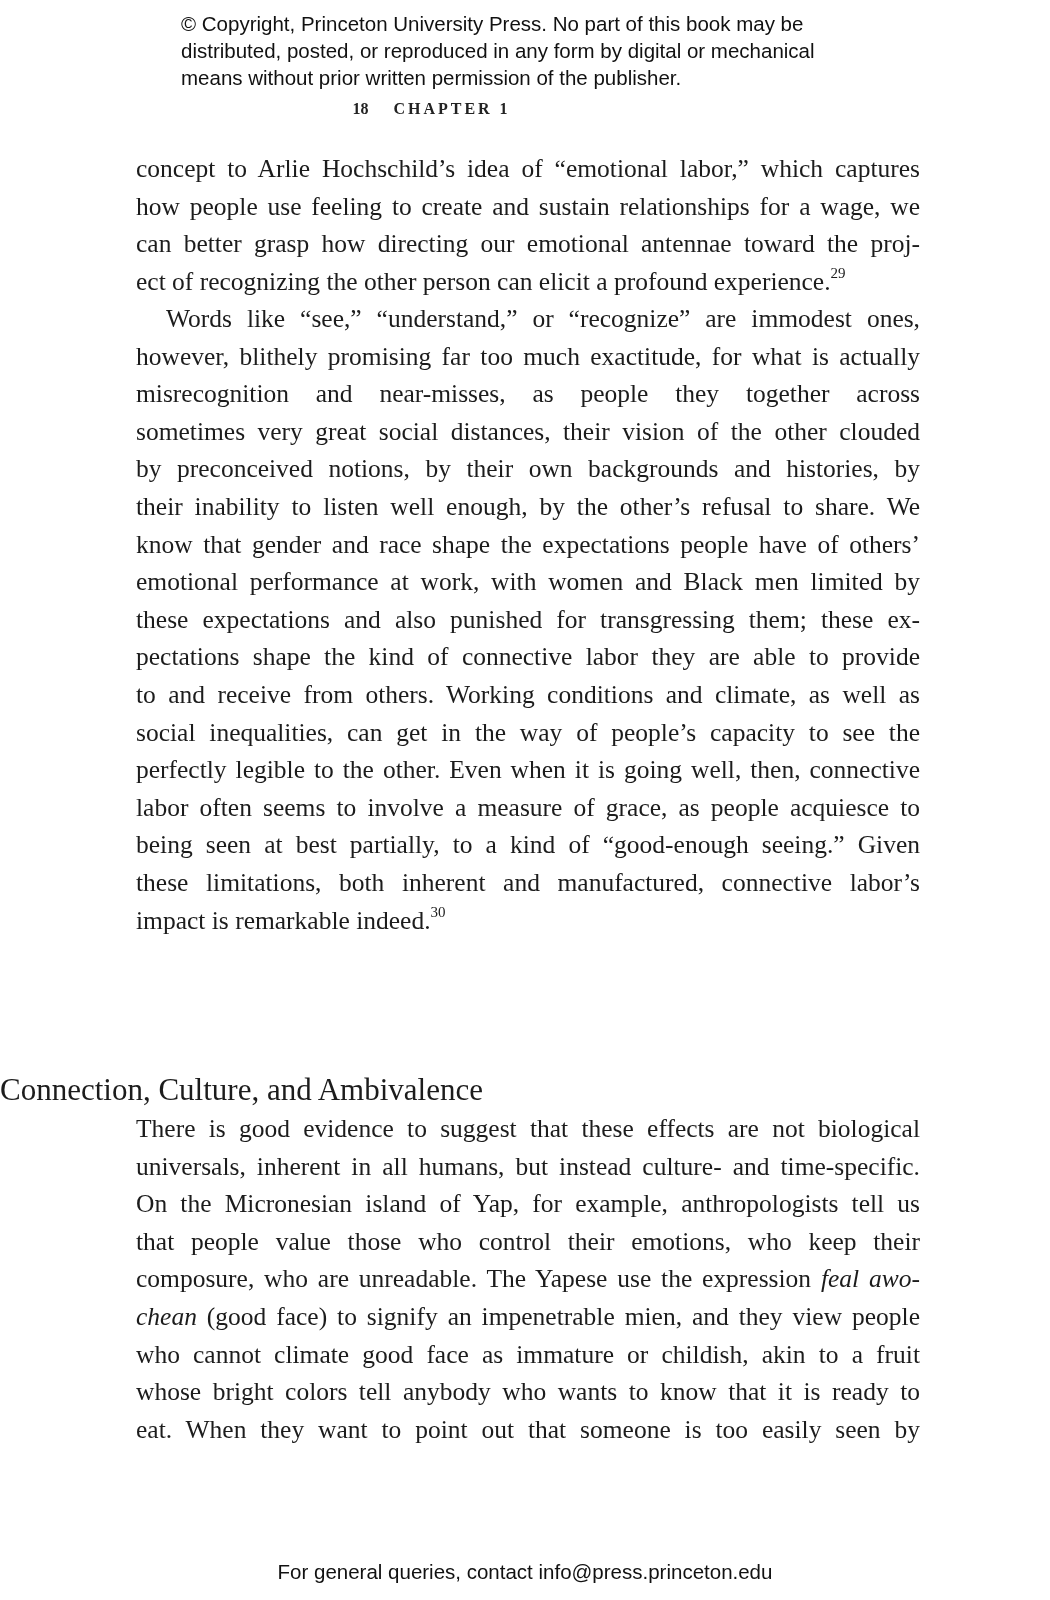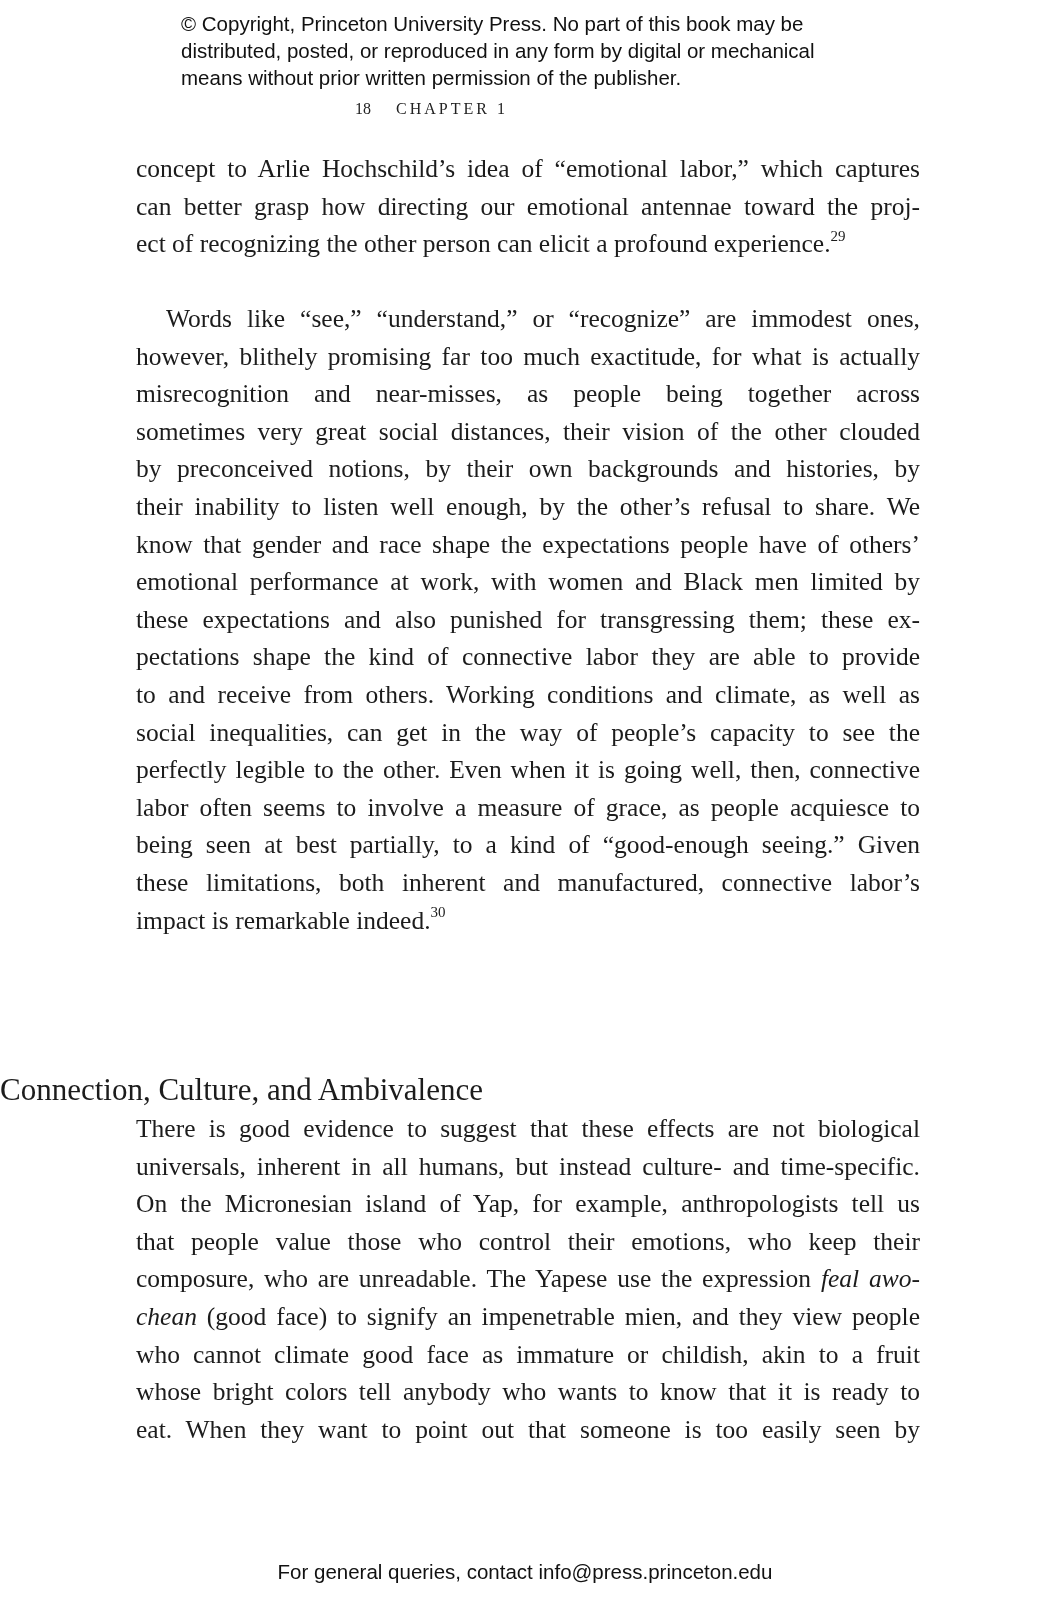--- a/index.html
+++ b/index.html
@@ -3,21 +3,21 @@
 <meta charset="utf-8">
 <style>
   html, body { margin: 0; padding: 0; background: #ffffff; }
   body { width: 1050px; height: 1600px; position: relative; overflow: hidden; color: #1a1a1a; }
   .copyright {
     position: absolute; left: 181px; top: 10px; width: 720px;
     font-family: "Liberation Sans", sans-serif; font-size: 20.5px; line-height: 27px; color: #111;
   }
   .running-head {
     position: absolute; left: 0; width: 863px; top: 100px; text-align: center;
-    font-family: "Liberation Serif", serif; font-size: 16px; letter-spacing: 3px; color: #222;
+    font-family: "Liberation Serif", serif; font-size: 16px; letter-spacing: 3px; color: #222; font-weight: bold;
   }
   .running-head .pg { margin-right: 18px; letter-spacing: 0; }
   .body-text {
     position: absolute; left: 136px; width: 784px;
     font-family: "Liberation Serif", serif; font-size: 25.5px; line-height: 37.6px; color: #1c1c1c;
   }
   .line { display: block; white-space: nowrap; text-align: justify; text-align-last: justify; height: 37.6px; }
   .line.last { text-align-last: left; }
   .indent { padding-left: 30px; }
   sup { font-size: 15px; line-height: 0; position: relative; top: -2px; vertical-align: super; }
@@ -40,28 +40,29 @@
   <div>means without prior written permission of the publisher.</div>
 </div>
 
 <div class="running-head">
   <span class="pg">18</span>
   <span>CHAPTER 1</span>
 </div>
 
 <div class="body-text" style="top:150px;">
   <span class="line">concept to Arlie Hochschild’s idea of “emotional labor,” which captures</span>
+  <span class="line">how people use feeling to create and sustain relationships for a wage, we</span>
   <span class="line">can better grasp how directing our emotional antennae toward the proj-</span>
   <span class="line last"><span>ect of recognizing the other person can elicit a profound experience.</span><sup>29</sup></span>
 </div>
 
 <div class="body-text" style="top:300px;">
   <span class="line indent">Words like “see,” “understand,” or “recognize” are immodest ones,</span>
   <span class="line">however, blithely promising far too much exactitude, for what is actually</span>
-  <span class="line">misrecognition and near-misses, as people being together across</span>
+  <span class="line">misrecognition and near-misses, as people they together across</span>
   <span class="line">sometimes very great social distances, their vision of the other clouded</span>
   <span class="line">by preconceived notions, by their own backgrounds and histories, by</span>
   <span class="line">their inability to listen well enough, by the other’s refusal to share. We</span>
   <span class="line">know that gender and race shape the expectations people have of others’</span>
   <span class="line">emotional performance at work, with women and Black men limited by</span>
   <span class="line">these expectations and also punished for transgressing them; these ex-</span>
   <span class="line">pectations shape the kind of connective labor they are able to provide</span>
   <span class="line">to and receive from others. Working conditions and climate, as well as</span>
   <span class="line">social inequalities, can get in the way of people’s capacity to see the</span>
   <span class="line">perfectly legible to the other. Even when it is going well, then, connective</span>

